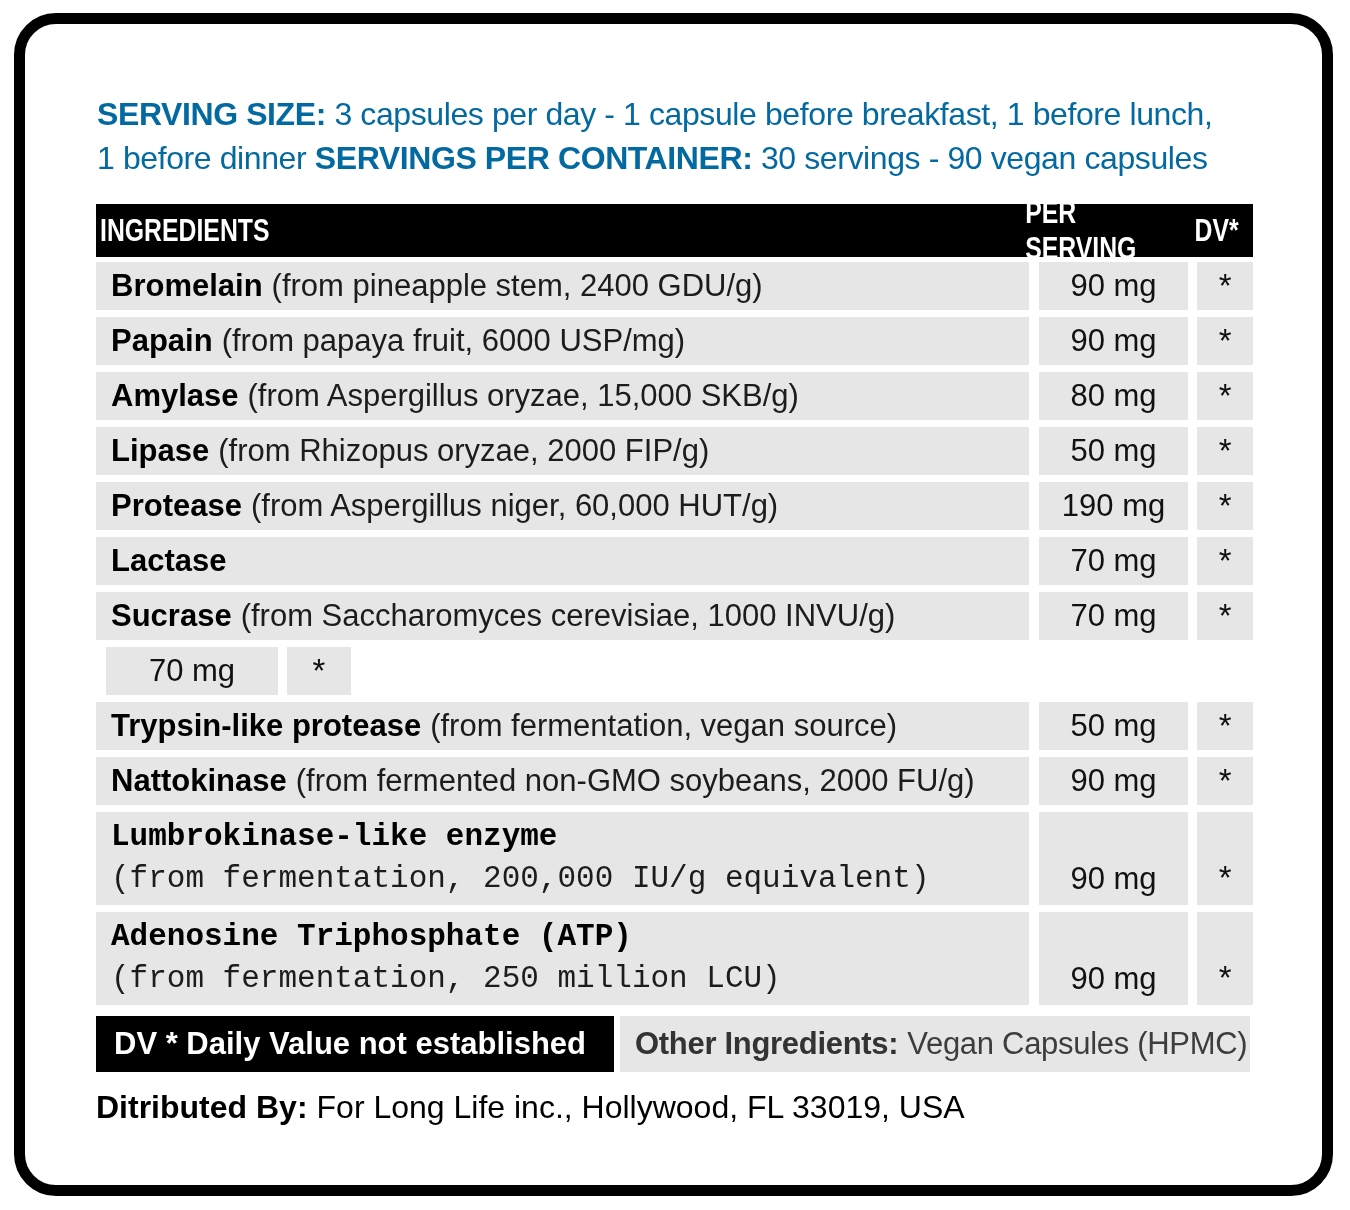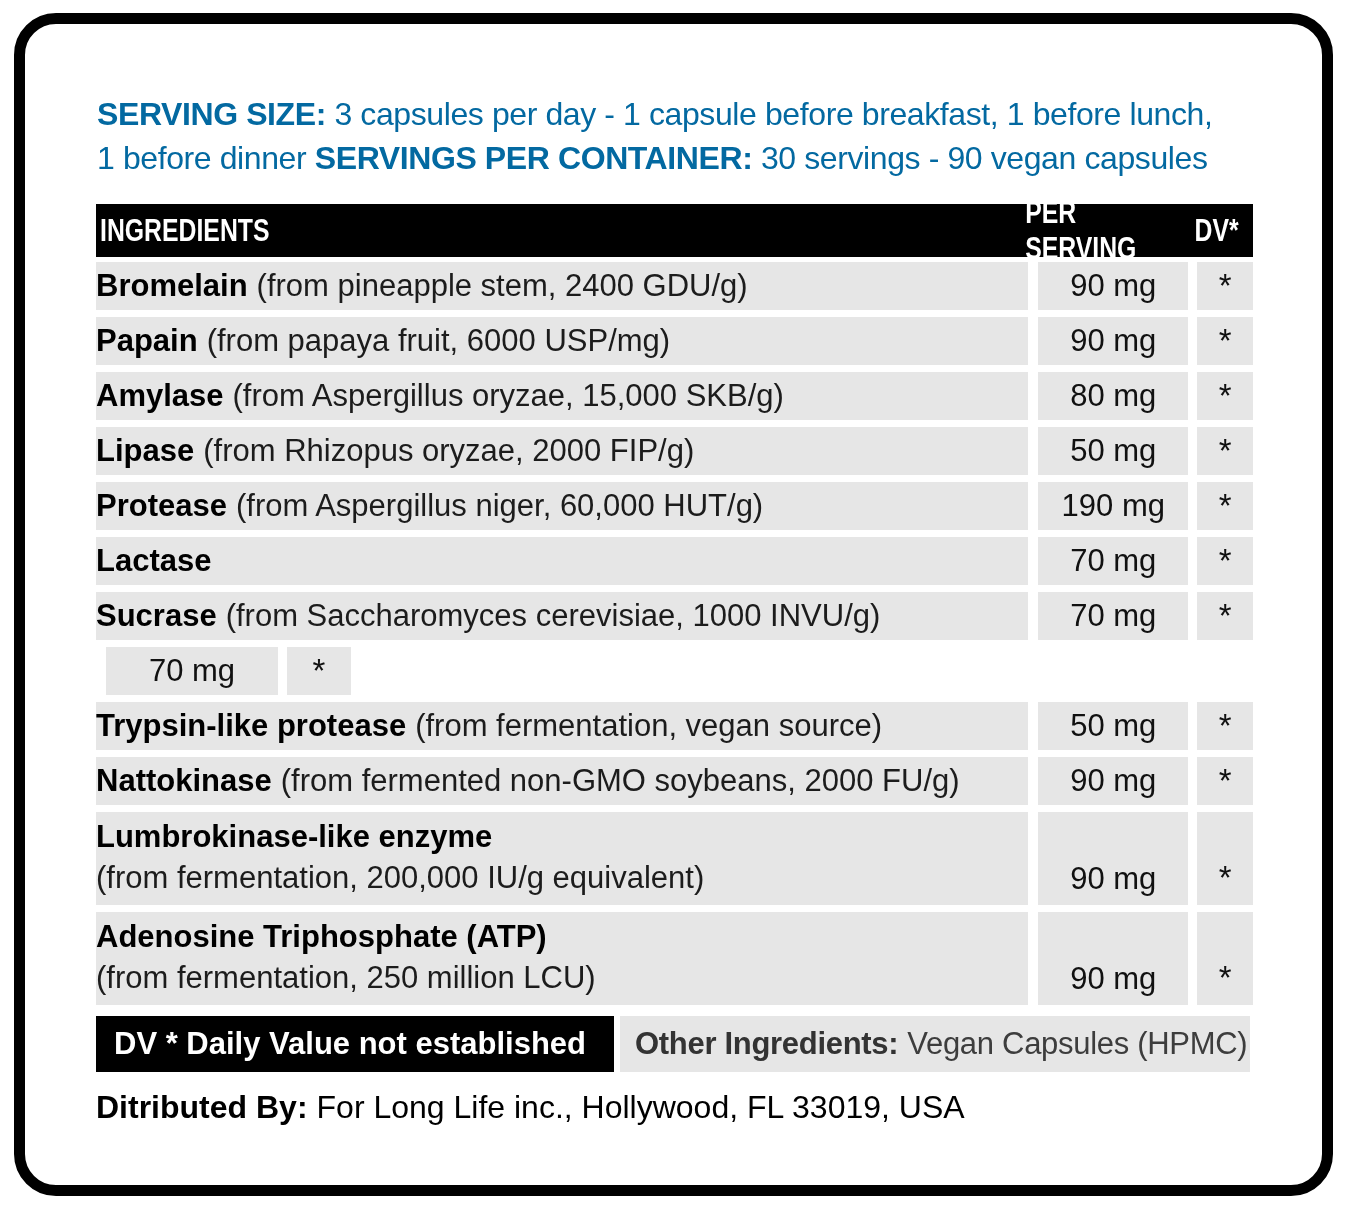--- a/index.html
+++ b/index.html
@@ -25,29 +25,29 @@
     font-weight:bold;font-size:31px;
   }
   .thead .hc1{width:912px;display:flex;align-items:center;padding-left:4px;box-sizing:border-box;}
   .thead .hc2{width:172px;display:flex;align-items:center;justify-content:flex-end;}
   .thead .hc3{width:73px;display:flex;align-items:center;justify-content:center;}
   .thead span{display:inline-block;transform:scaleX(0.8);}
   .thead .hc1 span{transform-origin:left center;}
   .rows{position:absolute;left:96px;top:262px;width:1157px;}
   .row{display:flex;height:48px;margin-bottom:7px;font-size:31px;}
   .cell{background:#e6e6e6;box-sizing:border-box;}
-  .c1{width:1070px;display:flex;align-items:center;padding-left:0;white-space:nowrap;text-align:center;}
+  .c1{width:1070px;display:flex;align-items:center;padding-left:15px;white-space:nowrap;text-align:center;}
   .c2{width:172px;margin-left:10px;display:flex;align-items:center;justify-content:center;}
   .c3{width:64px;margin-left:9px;display:flex;align-items:center;justify-content:center;font-size:33px;}
   .nm{font-weight:bold;color:#000;margin-right:9px;}
   .ds{color:#1c1c1c;}
   .row.two{height:93px;}
   .row.two .c1{
     flex-direction:column;align-items:flex-start;justify-content:space-between;
-    padding-top:7px;padding-bottom:9px;white-space:nowrap;
+    padding-top:7px;padding-bottom:9px;white-space:nowrap;font-family:Liberation Mono, monospace;
   }
   .row.two .c2,.row.two .c3{align-items:flex-end;padding-bottom:8px;}
   
   .dvbox{
     position:absolute;left:96px;top:1016px;width:518px;height:56px;background:#000;
     color:#fff;font-weight:bold;font-size:31px;display:flex;align-items:center;
     padding-left:18px;box-sizing:border-box;white-space:nowrap;
   }
   .otherbox{
     position:absolute;left:620px;top:1016px;width:630px;height:56px;background:#e6e6e6;

